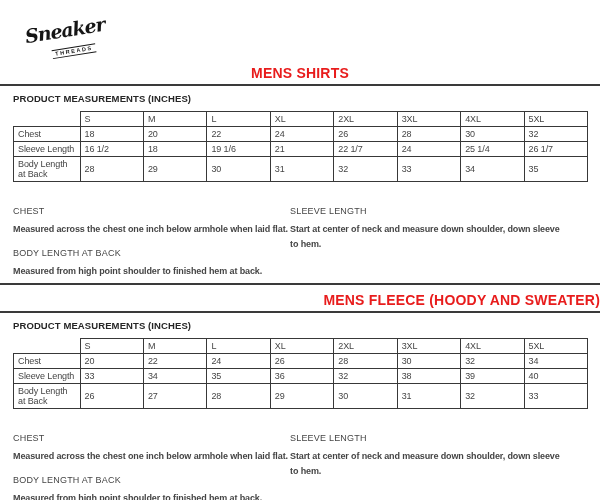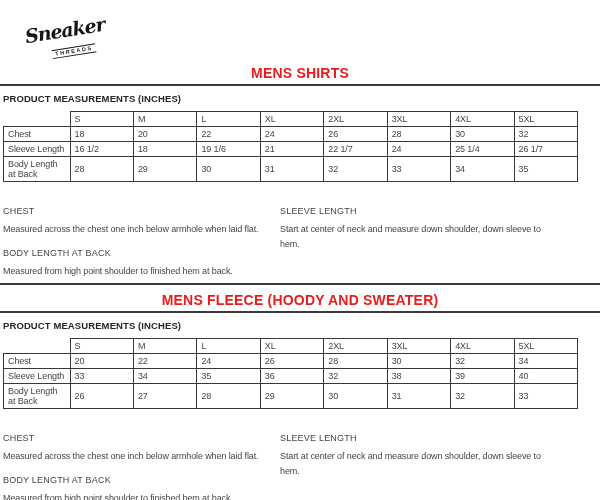--- a/index.html
+++ b/index.html
@@ -38,21 +38,21 @@
     font-size: 19px; line-height: 20px; letter-spacing: -1px;
   }
   .logo-sub {
     font-size: 5.5px; font-weight: bold; letter-spacing: 1.6px;
     margin-top: -3px; margin-left: 14px;
     border-top: 1px solid #151515; border-bottom: 1px solid #151515;
     display: inline-block; padding: 0.5px 3px;
   }
 
   
-  .sec-body { padding: 0 3px; }
+  .sec-body { padding: 0 13px; }
   .pm-heading {
     margin: 7px 0 0 0;
     font-size: 9.5px; font-weight: bold; color: #262626;
     letter-spacing: 0.1px;
   }
 
   
   .size-table {
     border-collapse: collapse;
     table-layout: fixed;
@@ -73,21 +73,21 @@
   }
   .size-table th.blank { border: none; width: 58px; }
 
   
   .notes { display: flex; margin-top: 24px; }
   .notes-left { width: 277px; }
   .notes-right { width: 272px; }
   .note-heading { font-size: 9px; line-height: 11px; letter-spacing: 0.2px; }
   .note-text {
     margin: 5px 0 0 0;
-    font-size: 9px; line-height: 15px; letter-spacing: -0.12px;
+    font-size: 9px; line-height: 15px; letter-spacing: -0.12px; font-weight: bold;
   }
   .note + .note { margin-top: 11px; }
 
   
   .rule { border-bottom: 2px solid #3a3a3a; height: 0; }
   .rule-divider { margin-top: 4px; }
 </style>
 </head>
 <body>
 
@@ -171,21 +171,21 @@
           <div class="note-heading">SLEEVE LENGTH</div>
           <p class="note-text">Start at center of neck and measure down shoulder, down sleeve to hem.</p>
         </div>
       </div>
     </div>
   </div>
 
   <div class="rule rule-divider"></div>
 
   <header class="hdr hdr-second">
-    <h1 class="sec-title" style="color: rgb(232, 28, 28);">MENS FLEECE (HOODY AND SWEATER)</h1>
+    <h1 class="sec-title" style="color: rgb(232, 28, 28); text-align: right;">MENS FLEECE (HOODY AND SWEATER)</h1>
   </header>
 
   <div class="sec-body">
     <h2 class="pm-heading">PRODUCT MEASUREMENTS (INCHES)</h2>
 
     <table class="size-table">
         <thead>
           <tr>
             <th class="blank"></th>
             <th>S</th>

